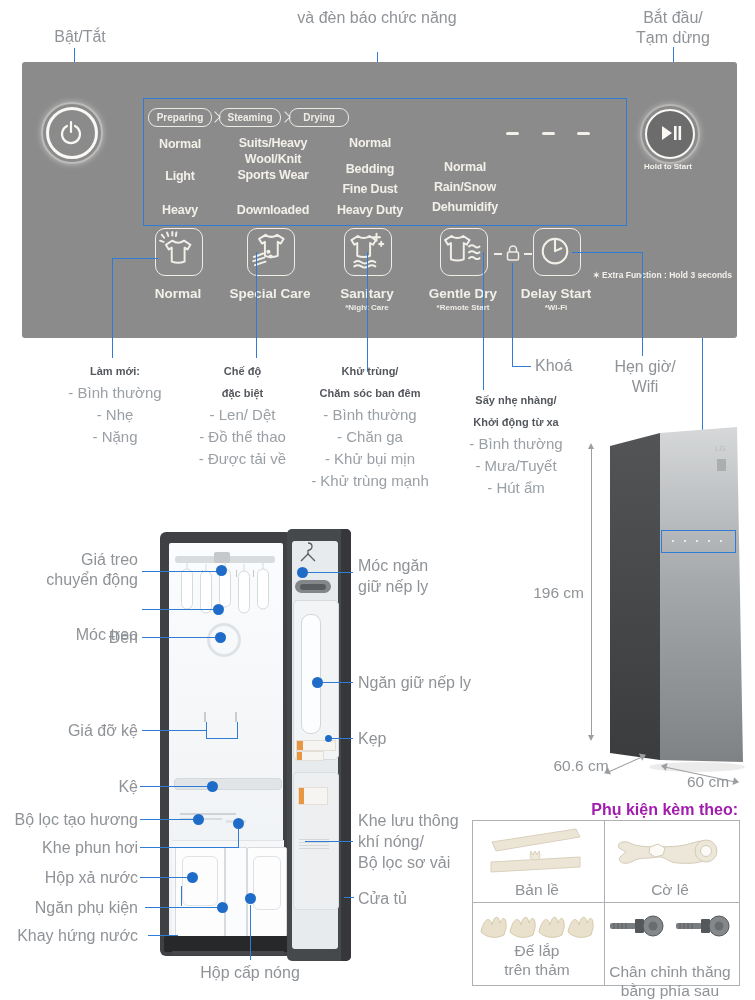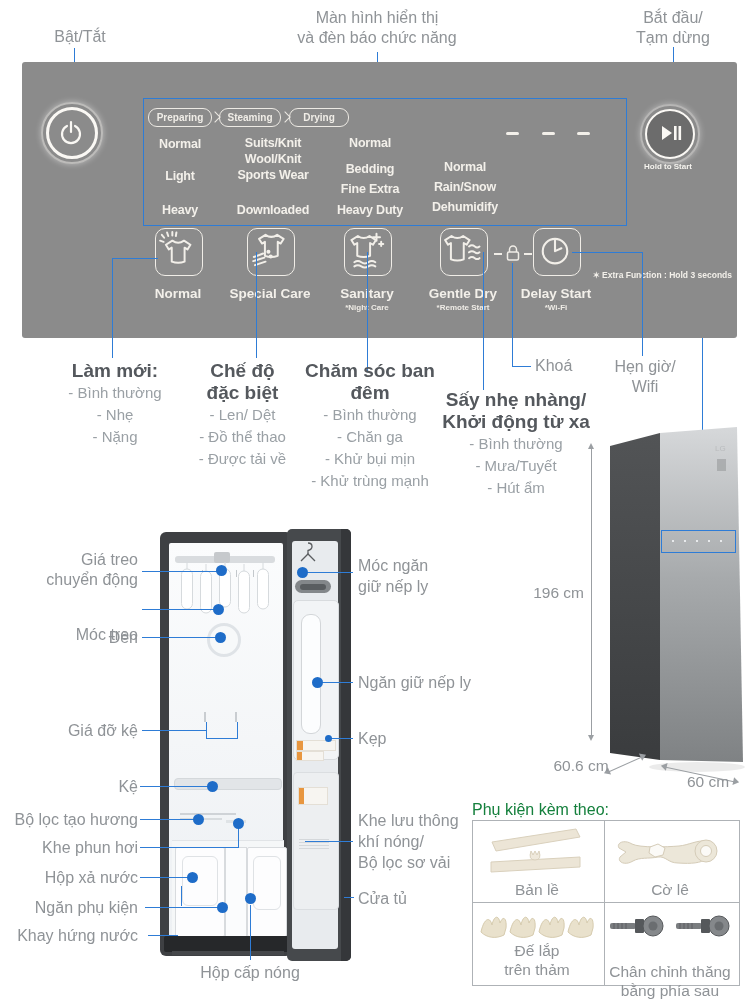--- a/index.html
+++ b/index.html
@@ -4,21 +4,21 @@
 <style>
   html,body{margin:0;padding:0;background:#fff;}
   #stage{position:relative;width:755px;height:1000px;background:#fff;
          font-family:"Liberation Sans",sans-serif;overflow:hidden;}
   .abs{position:absolute;}
   .callout{position:absolute;color:#8f9397;font-size:16px;line-height:20px;text-align:center;}
   .ln{position:absolute;background:#2e7cd6;}
   .dot{position:absolute;width:11px;height:11px;border-radius:50%;background:#1e6cc8;}
   .dot.sm{width:7px;height:7px;}
   .grp{position:absolute;text-align:center;}
-  .grp .t{color:#54585d;font-weight:bold;font-size:19px;line-height:22px;}
+  .grp .t{color:#54585d;font-weight:bold;font-size:11px;line-height:22px;}
   .grp .i{color:#9aa0a5;font-size:15px;line-height:22px;}
   .panel{position:absolute;left:22px;top:62px;width:715px;height:276px;background:#8b8b8b;border-radius:3px;}
   .tag{position:absolute;height:17px;border:1px solid #edeae4;border-radius:9px;color:#f0ede7;
        font-size:10px;font-weight:bold;line-height:17px;text-align:center;}
   .chev{position:absolute;width:7px;height:7px;border-top:1px solid #edeae4;border-right:1px solid #edeae4;transform:rotate(45deg);}
   .prog{position:absolute;width:90px;text-align:center;font-size:12.5px;color:#f3f0ea;font-weight:bold;letter-spacing:-0.2px;}
   .dash{position:absolute;width:13px;height:3px;border-radius:2px;background:#f3f0ea;}
   .icon-btn{position:absolute;width:46px;height:46px;border:1.6px solid #f0ede7;border-radius:10px;}
   .btn-label{position:absolute;width:96px;text-align:center;font-size:13.5px;font-weight:bold;color:#f3f0ea;}
   .btn-sub{position:absolute;width:96px;text-align:center;font-size:8px;font-weight:bold;color:#efece6;}
@@ -32,21 +32,20 @@
   .ah-l{position:absolute;left:0;top:0;width:0;height:0;border-top:4px solid transparent;border-bottom:4px solid transparent;border-right:6px solid #9b9fa3;}
   .ah-r{position:absolute;right:0;top:0;width:0;height:0;border-top:4px solid transparent;border-bottom:4px solid transparent;border-left:6px solid #9b9fa3;}
 </style>
 </head>
 <body>
 
 <div id="stage">
 
   <div class="callout" style="left:30px;top:27px;width:100px;">Bật/Tắt</div>
   <div class="callout" style="left:277px;top:8px;width:200px;">
-    <div>Màn hình hiển thị</div>
     <div>và đèn báo chức năng</div>
   </div>
   <div class="callout" style="left:613px;top:8px;width:120px;">
     <div>Bắt đầu/</div>
     <div>Tạm dừng</div>
   </div>
   <div class="ln" style="left:74px;top:48px;width:1px;height:64px;"></div>
   <div class="ln" style="left:377px;top:52px;width:1px;height:46px;"></div>
   <div class="ln" style="left:673px;top:47px;width:1px;height:72px;"></div>
 
@@ -75,28 +74,28 @@
     <div class="tag" style="left:126px;top:46px;width:62px;">Preparing</div>
     <div class="chev" style="left:189px;top:51px;"></div>
     <div class="tag" style="left:197px;top:46px;width:60px;">Steaming</div>
     <div class="chev" style="left:259px;top:51px;"></div>
     <div class="tag" style="left:267px;top:46px;width:58px;">Drying</div>
 
     <div class="prog" style="left:113px;top:75px;">Normal</div>
     <div class="prog" style="left:113px;top:107px;">Light</div>
     <div class="prog" style="left:113px;top:141px;">Heavy</div>
 
-    <div class="prog" style="left:206px;top:74px;">Suits/Knit</div>
+    <div class="prog" style="left:206px;top:74px;">Suits/Heavy</div>
     <div class="prog" style="left:206px;top:90px;">Wool/Knit</div>
     <div class="prog" style="left:206px;top:106px;">Sports Wear</div>
     <div class="prog" style="left:206px;top:141px;">Downloaded</div>
 
     <div class="prog" style="left:303px;top:74px;">Normal</div>
     <div class="prog" style="left:303px;top:100px;">Bedding</div>
-    <div class="prog" style="left:303px;top:120px;">Fine Extra</div>
+    <div class="prog" style="left:303px;top:120px;">Fine Dust</div>
     <div class="prog" style="left:303px;top:141px;">Heavy Duty</div>
 
     <div class="prog" style="left:398px;top:98px;">Normal</div>
     <div class="prog" style="left:398px;top:118px;">Rain/Snow</div>
     <div class="prog" style="left:398px;top:138px;">Dehumidify</div>
 
     <div class="dash" style="left:484px;top:70px;"></div>
     <div class="dash" style="left:520px;top:70px;"></div>
     <div class="dash" style="left:555px;top:70px;"></div>
 
@@ -186,20 +185,21 @@
     <div class="i">- Nặng</div>
   </div>
   <div class="grp" style="left:165px;top:360px;width:155px;">
     <div class="t">Chế độ</div>
     <div class="t">đặc biệt</div>
     <div class="i">- Len/ Dệt</div>
     <div class="i">- Đồ thể thao</div>
     <div class="i">- Được tải về</div>
   </div>
   <div class="grp" style="left:288px;top:360px;width:164px;">
+    <div class="t">Khử trùng/</div>
     <div class="t">Chăm sóc ban đêm</div>
     <div class="i">- Bình thường</div>
     <div class="i">- Chăn ga</div>
     <div class="i">- Khử bụi mịn</div>
     <div class="i">- Khử trùng mạnh</div>
   </div>
   <div class="grp" style="left:436px;top:389px;width:160px;">
     <div class="t">Sấy nhẹ nhàng/</div>
     <div class="t">Khởi động từ xa</div>
     <div class="i">- Bình thường</div>
@@ -426,21 +426,21 @@
   </div>
   <div class="dim" style="left:548px;top:757px;width:66px;text-align:center;">60.6 cm</div>
 
   <div class="arrowbar" style="left:660px;top:770px;width:80px;transform:rotate(12deg);">
     <div class="ah-l"></div>
       <div class="bar"></div>
       <div class="ah-r"></div>
   </div>
   <div class="dim" style="left:680px;top:773px;width:56px;text-align:center;">60 cm</div>
 
-  <div class="abs" style="left:472px;top:801px;width:266px;text-align:left;color:#15803d;font-size:16px;">Phụ kiện kèm theo:</div>
+  <div class="abs" style="left:472px;top:801px;width:266px;text-align:right;color:#a21caf;font-size:16px;font-weight:bold;">Phụ kiện kèm theo:</div>
   <div class="abs" style="left:472px;top:820px;width:266px;height:164px;border:1px solid #aeb2b6;">
     <div class="tline" style="left:131px;top:0;width:1px;height:164px;"></div>
     <div class="tline" style="left:0;top:81px;width:266px;height:1px;"></div>
   </div>
 
   <svg class="abs" style="left:486px;top:826px;" width="100" height="52">
     <polygon points="6,16 90,3 94,11 10,25" fill="#ece5d6" stroke="#d9d0bc"></polygon>
     <polygon points="5,36 94,31 94,41 5,46" fill="#ece5d6" stroke="#d9d0bc"></polygon>
     <path d="M45 25 q-3 9 4 9 q7 0 4 -9 l-2 4 l-2 -4 l-2 4 Z" fill="#efe9dc" stroke="#d9d0bc"></path>
   </svg>

